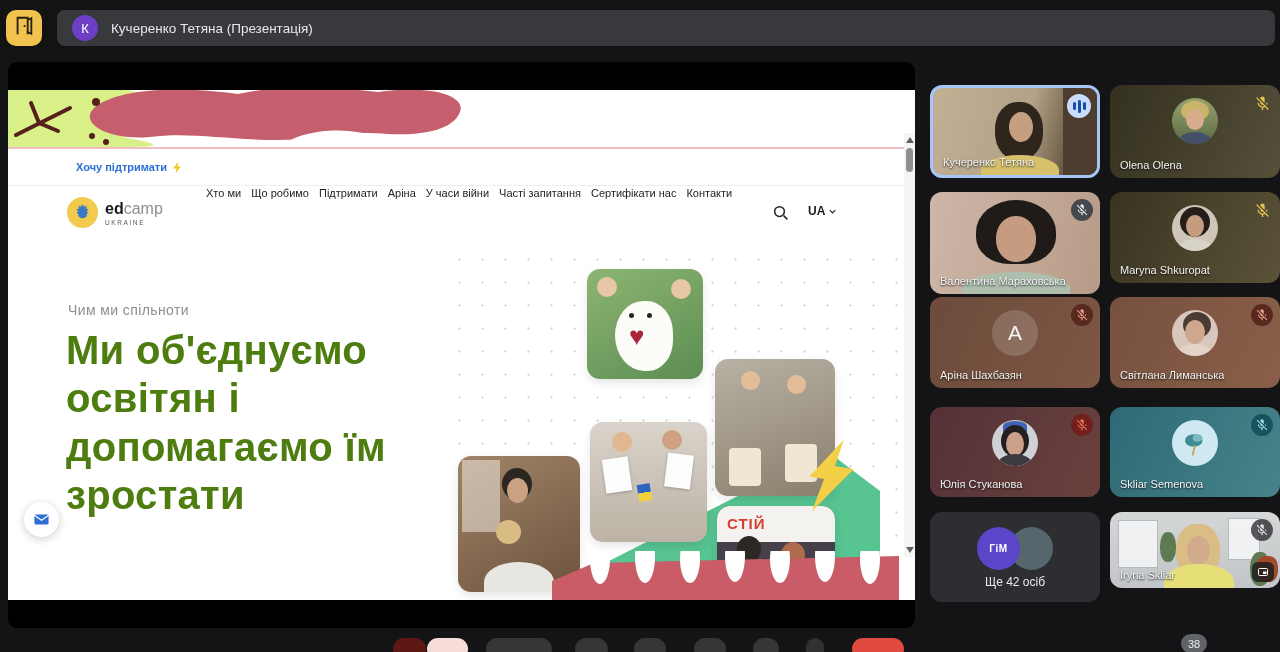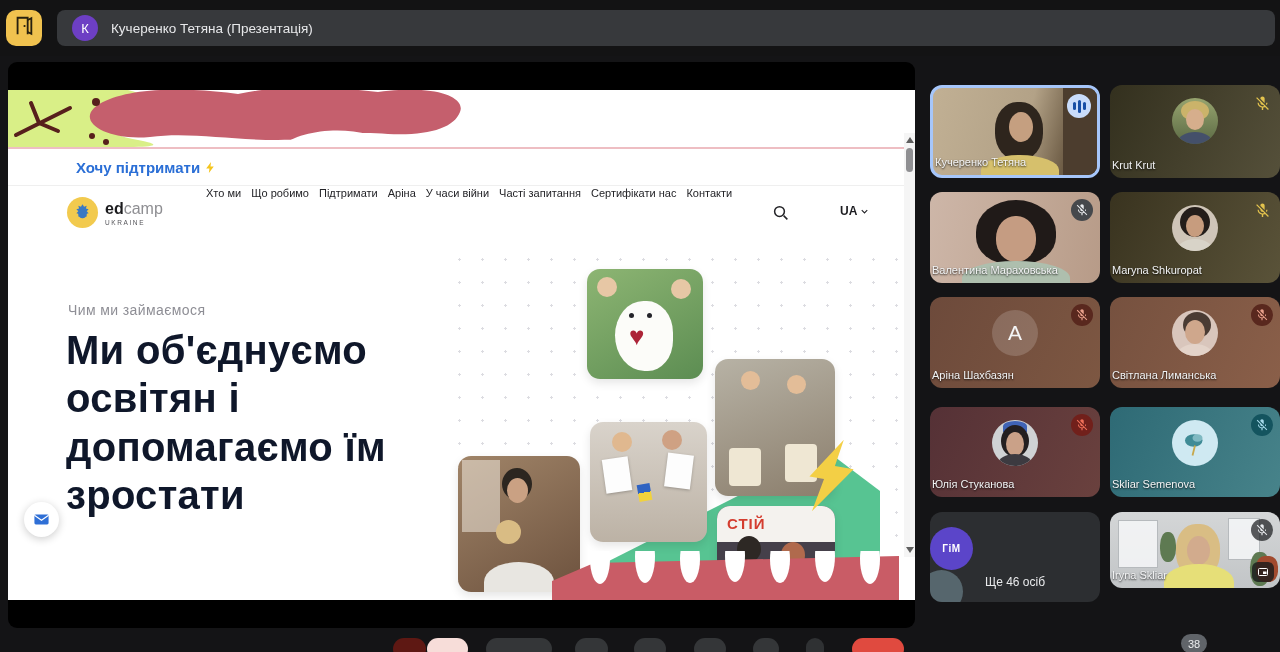--- a/index.html
+++ b/index.html
@@ -19,45 +19,45 @@
   .share{position:absolute;left:8px;top:62px;width:907px;height:566px;background:#000;
          border-radius:9px;overflow:hidden;}
   .site{position:absolute;left:0;top:28px;width:907px;height:510px;background:#fff;overflow:hidden;}
   .strip{position:absolute;left:0;top:0;width:907px;height:57px;border-bottom:2px solid #eebec3;}
   .strip svg{position:absolute;left:0;top:0;width:907px;height:57px;}
   .promo{position:absolute;left:0;top:59px;width:907px;height:37px;background:#fff;
          border-bottom:1px solid #efefef;display:flex;align-items:center;justify-content:space-between;
          padding:0 58px 0 68px;box-sizing:border-box;}
   .promo-msg{font-size:12.5px;color:#2e2e33;font-weight:600;}
   .promo-cta{display:flex;align-items:center;gap:4px;cursor:pointer;}
-  .promo-cta span{font-size:15px;font-weight:700;color:#2b6fd6;}
+  .promo-cta span{font-size:11px;font-weight:700;color:#2b6fd6;}
   .promo-cta svg{width:13px;height:13px;}
   .sitenav{position:absolute;left:0;top:97px;width:907px;height:53px;background:#fff;}
   .logo{position:absolute;left:59px;top:10px;display:flex;align-items:center;gap:7px;}
   .logo-circle{width:31px;height:31px;border-radius:50%;background:#f2ca4e;display:flex;
                align-items:center;justify-content:center;}
   .logo-circle svg{width:21px;height:21px;}
   .logo-ed{font-size:16px;font-weight:700;color:#1b1b1e;}
   .logo-camp{font-size:16px;color:#8e8e92;}
   .logo-sub{font-size:6.5px;letter-spacing:1.6px;color:#55555a;margin-top:1px;}
   .nav-items{position:absolute;left:198px;top:0;height:53px;display:flex;align-items:flex-start;gap:10px;}
   .nav-items span{font-size:11px;font-weight:500;color:#232327;white-space:nowrap;cursor:pointer;}
   .nav-search{position:absolute;left:764px;top:17px;width:18px;height:18px;cursor:pointer;}
-  .nav-lang{position:absolute;left:832px;top:17px;display:flex;align-items:center;gap:2px;cursor:pointer;}
+  .nav-lang{position:absolute;left:800px;top:17px;display:flex;align-items:center;gap:2px;cursor:pointer;}
   .nav-lang b{font-size:12px;color:#1d1d21;}
   .nav-lang svg{width:11px;height:11px;}
   
   .hero{position:absolute;left:0;top:150px;width:907px;height:360px;background:#fff;}
   .dots{position:absolute;left:440px;top:8px;width:452px;height:347px;z-index:1;
         background-image:radial-gradient(circle,#dcdce1 1.1px,rgba(0,0,0,0) 1.3px);
         background-size:23px 23px;}
   .caption{position:absolute;left:60px;top:62px;font-size:14px;font-weight:500;color:#8e8e95;
            letter-spacing:.4px;z-index:2;}
   .heading{position:absolute;left:58px;top:86px;width:382px;font-size:40px;line-height:1.21;
-           font-weight:800;color:#0f172a;letter-spacing:.3px;z-index:2;}
+           font-weight:800;color:#4d7c0f;letter-spacing:.3px;z-index:2;}
   .greenblob{position:absolute;left:577px;top:209px;width:295px;height:152px;z-index:2;}
   .wave{position:absolute;left:544px;top:311px;width:347px;height:50px;z-index:5;}
   .bolt-big{position:absolute;left:798px;top:198px;width:50px;height:76px;z-index:4;
             transform:rotate(10deg);}
   .ph{position:absolute;border-radius:13px;overflow:hidden;z-index:3;
       box-shadow:0 4px 10px rgba(0,0,0,.10);}
   .phA{left:579px;top:29px;width:116px;height:110px;background:linear-gradient(150deg,#8db573,#5c8d52);}
   .phB{left:707px;top:119px;width:120px;height:137px;background:linear-gradient(160deg,#b7b2a5,#8b7e6c);}
   .phC{left:582px;top:182px;width:117px;height:120px;background:linear-gradient(#d9d3cb,#bcb2a5);}
   .phD{left:450px;top:216px;width:122px;height:136px;background:linear-gradient(150deg,#a08468,#6d523e);}
@@ -79,42 +79,42 @@
   .fab svg{width:17px;height:17px;}
   
   .sb{position:absolute;left:896px;top:71px;width:11px;height:424px;background:#f5f5f5;z-index:7;}
   .sb-up,.sb-dn{position:absolute;left:2px;width:0;height:0;border-left:4px solid rgba(0,0,0,0);
                 border-right:4px solid rgba(0,0,0,0);}
   .sb-up{top:4px;border-bottom:6px solid #5f5f5f;}
   .sb-dn{bottom:4px;border-top:6px solid #5f5f5f;}
   .sb-thumb{position:absolute;left:2px;top:15px;width:7px;height:24px;border-radius:4px;background:#8f8f92;}
   
   .t{position:absolute;border-radius:12px;overflow:hidden;box-sizing:border-box;cursor:pointer;}
-  .nm{position:absolute;left:2px;bottom:7px;font-size:11px;color:#f2f3f4;white-space:nowrap;
+  .nm{position:absolute;left:10px;bottom:7px;font-size:11px;color:#f2f3f4;white-space:nowrap;
       text-shadow:0 1px 2px rgba(0,0,0,.85);z-index:3;}
   .mic{position:absolute;top:7px;right:7px;width:22px;height:22px;border-radius:50%;display:flex;
        align-items:center;justify-content:center;z-index:3;}
   .mic svg{width:14px;height:14px;}
   .mY{background:rgba(0,0,0,0);color:#e2c24d;}
   .mY svg{width:17px;height:17px;}
   .mGr{background:#45484c;color:#e8eaed;}
   .mBr{background:#59281e;color:#e99f8a;}
   .mRd{background:#71201b;color:#ef6f58;}
   .mTl{background:#14545f;color:#a5d9ea;}
   .mDk{background:rgba(28,29,32,.72);color:#e8eaed;}
   .aud{position:absolute;top:6px;right:6px;width:24px;height:24px;border-radius:50%;background:#c9dcfb;
        display:flex;align-items:center;justify-content:center;gap:2px;z-index:3;}
   .aud i{display:block;width:3px;border-radius:2px;background:#174ea6;}
   .aud i:nth-child(1){height:8px;}.aud i:nth-child(2){height:13px;}.aud i:nth-child(3){height:8px;}
   .av{position:absolute;left:50%;top:13px;transform:translateX(-50%);width:46px;height:46px;
       border-radius:50%;overflow:hidden;z-index:2;}
   .p1{left:930px;top:85px;width:170px;height:93px;border:3px solid #a6c6fa;
       background:linear-gradient(105deg,#c1b094 0%,#b3a287 55%,#6f5e47 80%,#483a2b 100%);}
   .p2{left:1110px;top:85px;width:170px;height:93px;background:linear-gradient(115deg,#33301e,#55503a);}
-  .p3{left:930px;top:192px;width:170px;height:91px;background:linear-gradient(100deg,#cdb6a8,#c1a795 60%,#b79b88);}
+  .p3{left:930px;top:192px;width:170px;height:102px;background:linear-gradient(100deg,#cdb6a8,#c1a795 60%,#b79b88);}
   .p4{left:1110px;top:192px;width:170px;height:91px;background:linear-gradient(115deg,#39331f,#5a5339);}
   .p5{left:930px;top:297px;width:170px;height:91px;background:linear-gradient(115deg,#6d4a3b,#7d5742);}
   .p6{left:1110px;top:297px;width:170px;height:91px;background:linear-gradient(115deg,#76513f,#8a5f49);}
   .p7{left:930px;top:407px;width:170px;height:90px;background:linear-gradient(115deg,#553136,#6a413e);}
   .p8{left:1110px;top:407px;width:170px;height:90px;background:linear-gradient(115deg,#2e6a75,#47838a);}
   .p9{left:930px;top:512px;width:170px;height:90px;background:#2c2e31;}
   .p10{left:1110px;top:512px;width:170px;height:76px;background:linear-gradient(#d4d6d7,#c2c5c7);}
   
   .hair,.face,.body{position:absolute;}
   .p1 .panel{position:absolute;right:0;top:0;width:34px;height:100%;background:#4c3d2e;}
@@ -151,21 +151,21 @@
   .av6 .ahair{left:11px;top:2px;width:28px;height:26px;background:#4a3b33;}
   .av6 .aface{left:13px;top:10px;width:20px;height:24px;background:#cfa78c;}
   .av6 .abody{background:#e3d3c9;}
   .av7 .cap{position:absolute;left:11px;top:1px;width:24px;height:11px;background:#3f63b5;
             border-radius:50% 50% 0 0;}
   .av7 .ahair{left:9px;top:5px;width:28px;height:32px;background:#231f20;}
   .av7 .aface{left:14px;top:12px;width:18px;height:24px;background:#caa188;}
   .av7 .abody{background:#3c3a40;}
   .av8 svg{width:30px;height:30px;}
   
-  .ovrow{position:absolute;left:0;right:0;top:15px;display:flex;justify-content:center;flex-direction:column;}
+  .ovrow{position:absolute;left:0;right:0;top:15px;display:flex;justify-content:center;}
   .ovc{width:43px;height:43px;border-radius:50%;}
   .ovc1{background:#5b45c9;color:#fff;font-size:10px;font-weight:700;letter-spacing:.5px;
         display:flex;align-items:center;justify-content:center;z-index:2;}
   .ovc2{background:#56666d;margin-left:-10px;}
   .ovlabel{position:absolute;left:0;right:0;bottom:13px;text-align:center;font-size:12px;color:#e9eaec;}
   .pip{position:absolute;right:6px;bottom:6px;width:22px;height:20px;border-radius:6px;
        background:rgba(25,26,28,.8);display:flex;align-items:center;justify-content:center;z-index:3;}
   .pip svg{width:14px;height:12px;}
   
   .pill{position:absolute;top:638px;height:22px;border-radius:15px;}
@@ -252,21 +252,21 @@
       <div class="nav-lang">
         <b>UA</b>
         <svg viewBox="0 0 24 24" fill="none" stroke="#232327" stroke-width="2.4">
             <path d="M6 9l6 6 6-6"></path>
           </svg>
       </div>
     </div>
 
     <div class="hero">
       <div class="dots"></div>
-      <div class="caption">Чим ми займаємося</div>
+      <div class="caption">Чим ми спільноти</div>
       <div class="heading">Ми об'єднуємо освітян і допомагаємо їм зростати</div>
 
       <svg class="greenblob" viewBox="0 0 295 152" preserveAspectRatio="none">
         <polygon points="8,120 242,2 295,42 295,152 0,152" fill="#57c492"></polygon>
       </svg>
 
       <div class="ph phA">
         <div class="circ" style="left:10px;top:8px;width:20px;height:20px;background:#e7c7a5;"></div>
         <div class="circ" style="left:84px;top:10px;width:20px;height:20px;background:#e7c7a5;"></div>
         <div class="mascot">
@@ -356,21 +356,21 @@
   <div class="av av2">
       <div class="ahair"></div>
       <div class="aface"></div>
       <div class="abody"></div>
     </div>
   <span class="mic mY">
   <svg viewBox="0 0 24 24" fill="currentColor">
         <path d="M19 11h-1.7c0 .74-.16 1.43-.43 2.05l1.23 1.23c.56-.98.9-2.09.9-3.28zm-4.02.17c0-.06.02-.11.02-.17V5c0-1.66-1.34-3-3-3S9 3.34 9 5v.18l5.98 5.99zM4.27 3L3 4.27l6.01 6.01V11c0 1.66 1.33 3 2.99 3 .22 0 .44-.03.65-.08l1.66 1.66c-.71.33-1.5.52-2.31.52-2.76 0-5.3-2.1-5.3-5.1H5c0 3.41 2.72 6.23 6 6.72V21h2v-3.28c.91-.13 1.77-.45 2.54-.9L19.73 21 21 19.73 4.27 3z"></path>
       </svg>
 </span>
-  <span class="nm">Krut Krut</span>
+  <span class="nm">Olena Olena</span>
 </div>
 
 <div class="t p3">
   <div class="hair"></div>
   <div class="face"></div>
   <div class="body"></div>
   <span class="mic mGr">
   <svg viewBox="0 0 24 24" fill="currentColor">
         <path d="M19 11h-1.7c0 .74-.16 1.43-.43 2.05l1.23 1.23c.56-.98.9-2.09.9-3.28zm-4.02.17c0-.06.02-.11.02-.17V5c0-1.66-1.34-3-3-3S9 3.34 9 5v.18l5.98 5.99zM4.27 3L3 4.27l6.01 6.01V11c0 1.66 1.33 3 2.99 3 .22 0 .44-.03.65-.08l1.66 1.66c-.71.33-1.5.52-2.31.52-2.76 0-5.3-2.1-5.3-5.1H5c0 3.41 2.72 6.23 6 6.72V21h2v-3.28c.91-.13 1.77-.45 2.54-.9L19.73 21 21 19.73 4.27 3z"></path>
       </svg>
@@ -445,21 +445,21 @@
       </svg>
 </span>
   <span class="nm">Skliar Semenova</span>
 </div>
 
 <div class="t p9">
   <div class="ovrow">
     <div class="ovc ovc1">ГіМ</div>
     <div class="ovc ovc2"></div>
   </div>
-  <div class="ovlabel">Ще 46 осіб</div>
+  <div class="ovlabel">Ще 42 осіб</div>
 </div>
 
 <div class="t p10">
   <div class="win" style="left:8px;top:8px;width:38px;height:46px;"></div>
   <div class="win" style="left:118px;top:6px;width:30px;height:40px;"></div>
   <div class="plant" style="left:50px;top:20px;width:16px;height:30px;"></div>
   <div class="plant" style="left:140px;top:40px;width:20px;height:34px;"></div>
   <div class="chair"></div>
   <div class="hair"></div>
   <div class="face"></div>

